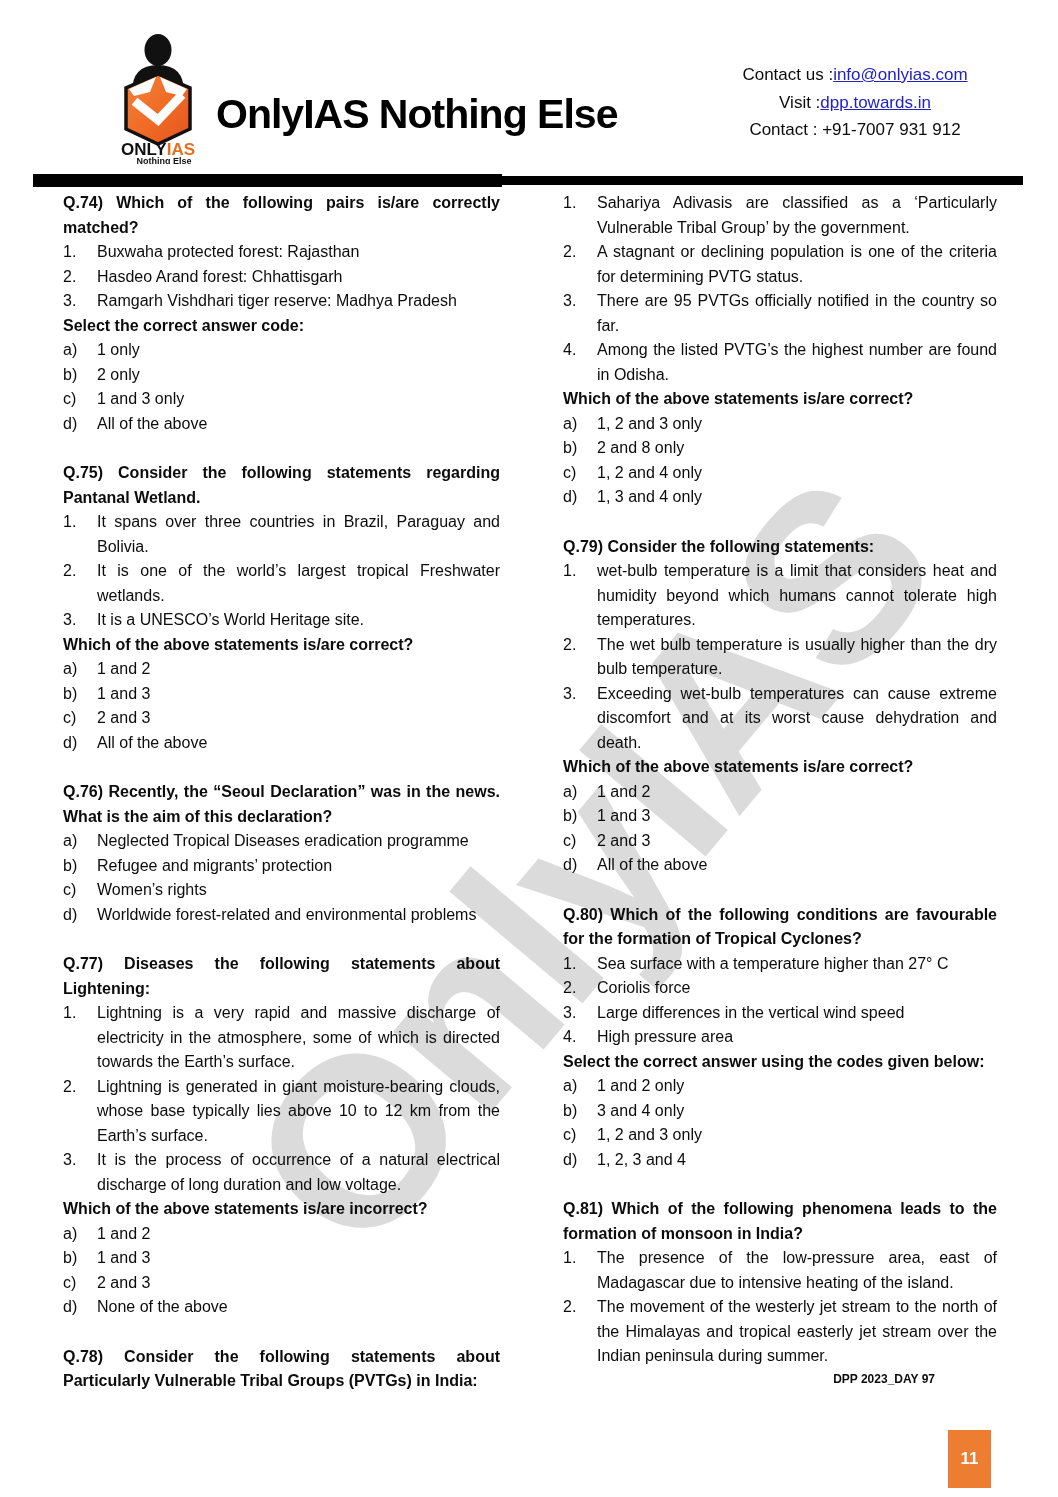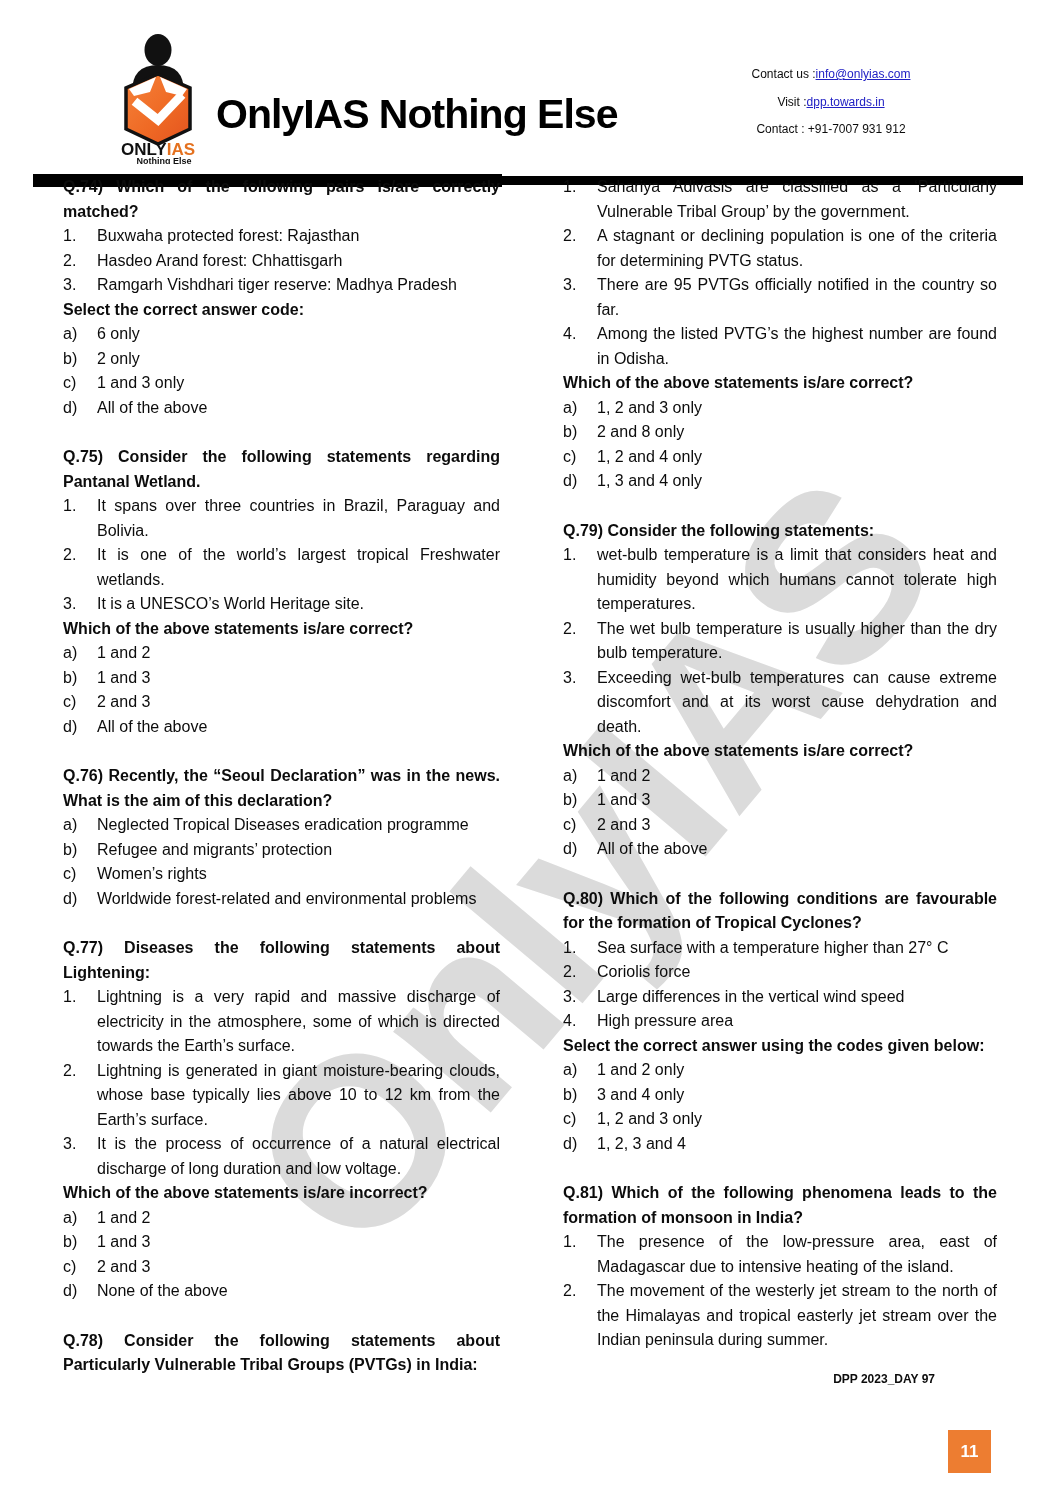--- a/index.html
+++ b/index.html
@@ -16,50 +16,50 @@
     font-size:240px; font-weight:800; letter-spacing:-4px;
     color:#dbdbdb; white-space:nowrap; user-select:none;
   }
   
   .logo-svg { position:absolute; left:90px; top:34px; z-index:1; }
   .brand-title {
     position:absolute; left:216px; top:91px; z-index:1;
     font-size:41px; font-weight:900; letter-spacing:-1px; color:#000000;
   }
   .contact-block {
-    position:absolute; left:680px; top:61px; width:302px; z-index:1;
-    text-align:center; font-size:12px; line-height:27.5px; color:#0c0c0c;
+    position:absolute; left:704px; top:61px; width:302px; z-index:1;
+    text-align:center; font-size:17px; line-height:27.5px; color:#0c0c0c;
   }
   .contact-block a, .link {
     color:#2121c4; text-decoration:underline; cursor:pointer;
   }
   
   .bar-left  { position:absolute; left:33px;  top:174px; width:469px; height:13px; background:#000; z-index:1; }
   .bar-right { position:absolute; left:502px; top:176px; width:521px; height:9px;  background:#000; z-index:1; }
   
   .col {
-    position:absolute; top:175px; z-index:1;
+    position:absolute; top:191px; z-index:1;
     font-size:16px; line-height:24.5px; text-align:justify;
   }
   .col-left  { left:63px;  width:437px; }
   .col-right { left:563px; width:434px; }
   .question { margin-bottom:25px; }
   .question:last-child { margin-bottom:0; }
   .q-heading { font-weight:bold; }
   .prompt    { font-weight:bold; }
   .row { display:flex; }
   .row .marker { flex:0 0 34px; text-align:left; }
   .row .text   { flex:1; text-align:justify; }
   
   .footer-label {
     position:absolute; right:123px; top:1372px; z-index:1;
     font-size:12px; font-weight:bold;
   }
   .page-num {
-    position:absolute; left:948px; top:1430px; width:43px; height:43px; z-index:1;
+    position:absolute; left:948px; top:1430px; width:43px; height:58px; z-index:1;
     background:#ED7D31; color:#ffffff; font-weight:bold; font-size:17px;
     display:flex; align-items:center; justify-content:center;
   }
 </style>
 </head>
 <body>
 
 <div class="page">
 
   <div class="watermark">OnlyIAS</div>
@@ -108,21 +108,21 @@
           <span class="marker">2.</span>
           <span class="text">Hasdeo Arand forest: Chhattisgarh</span>
         </div>
         <div class="row">
           <span class="marker">3.</span>
           <span class="text">Ramgarh Vishdhari tiger reserve: Madhya Pradesh</span>
         </div>
         <p class="prompt">Select the correct answer code:</p>
         <div class="row">
           <span class="marker">a)</span>
-          <span class="text">6 only</span>
+          <span class="text">1 only</span>
         </div>
         <div class="row">
           <span class="marker">b)</span>
           <span class="text">2 only</span>
         </div>
         <div class="row">
           <span class="marker">c)</span>
           <span class="text">1 and 3 only</span>
         </div>
         <div class="row">

